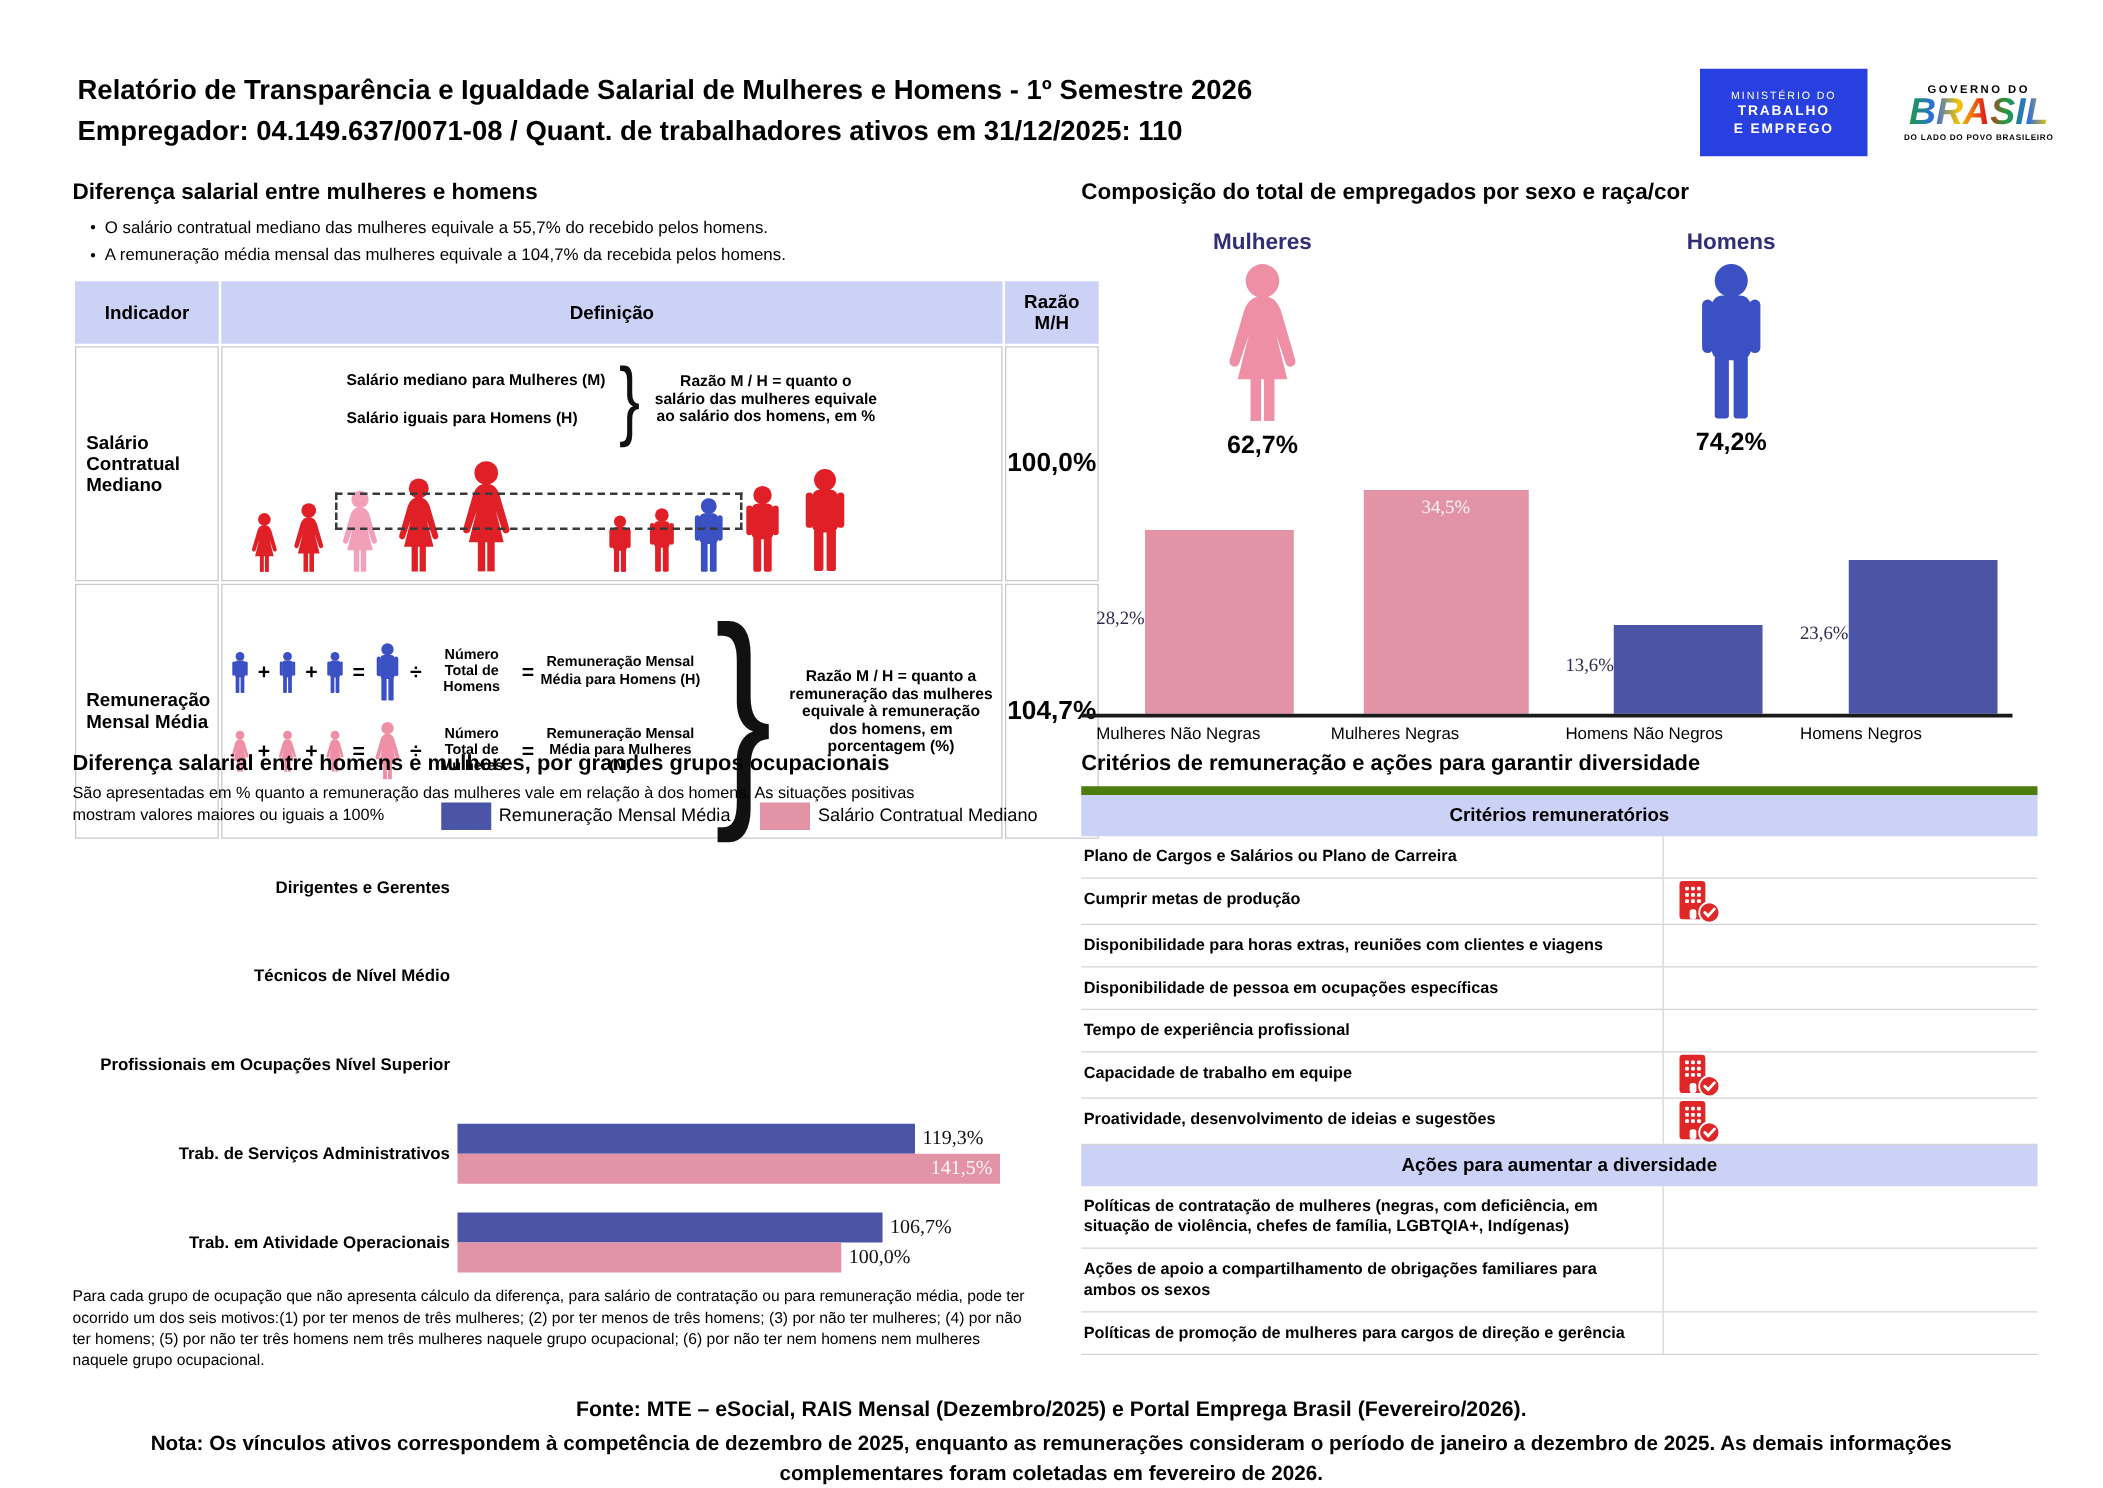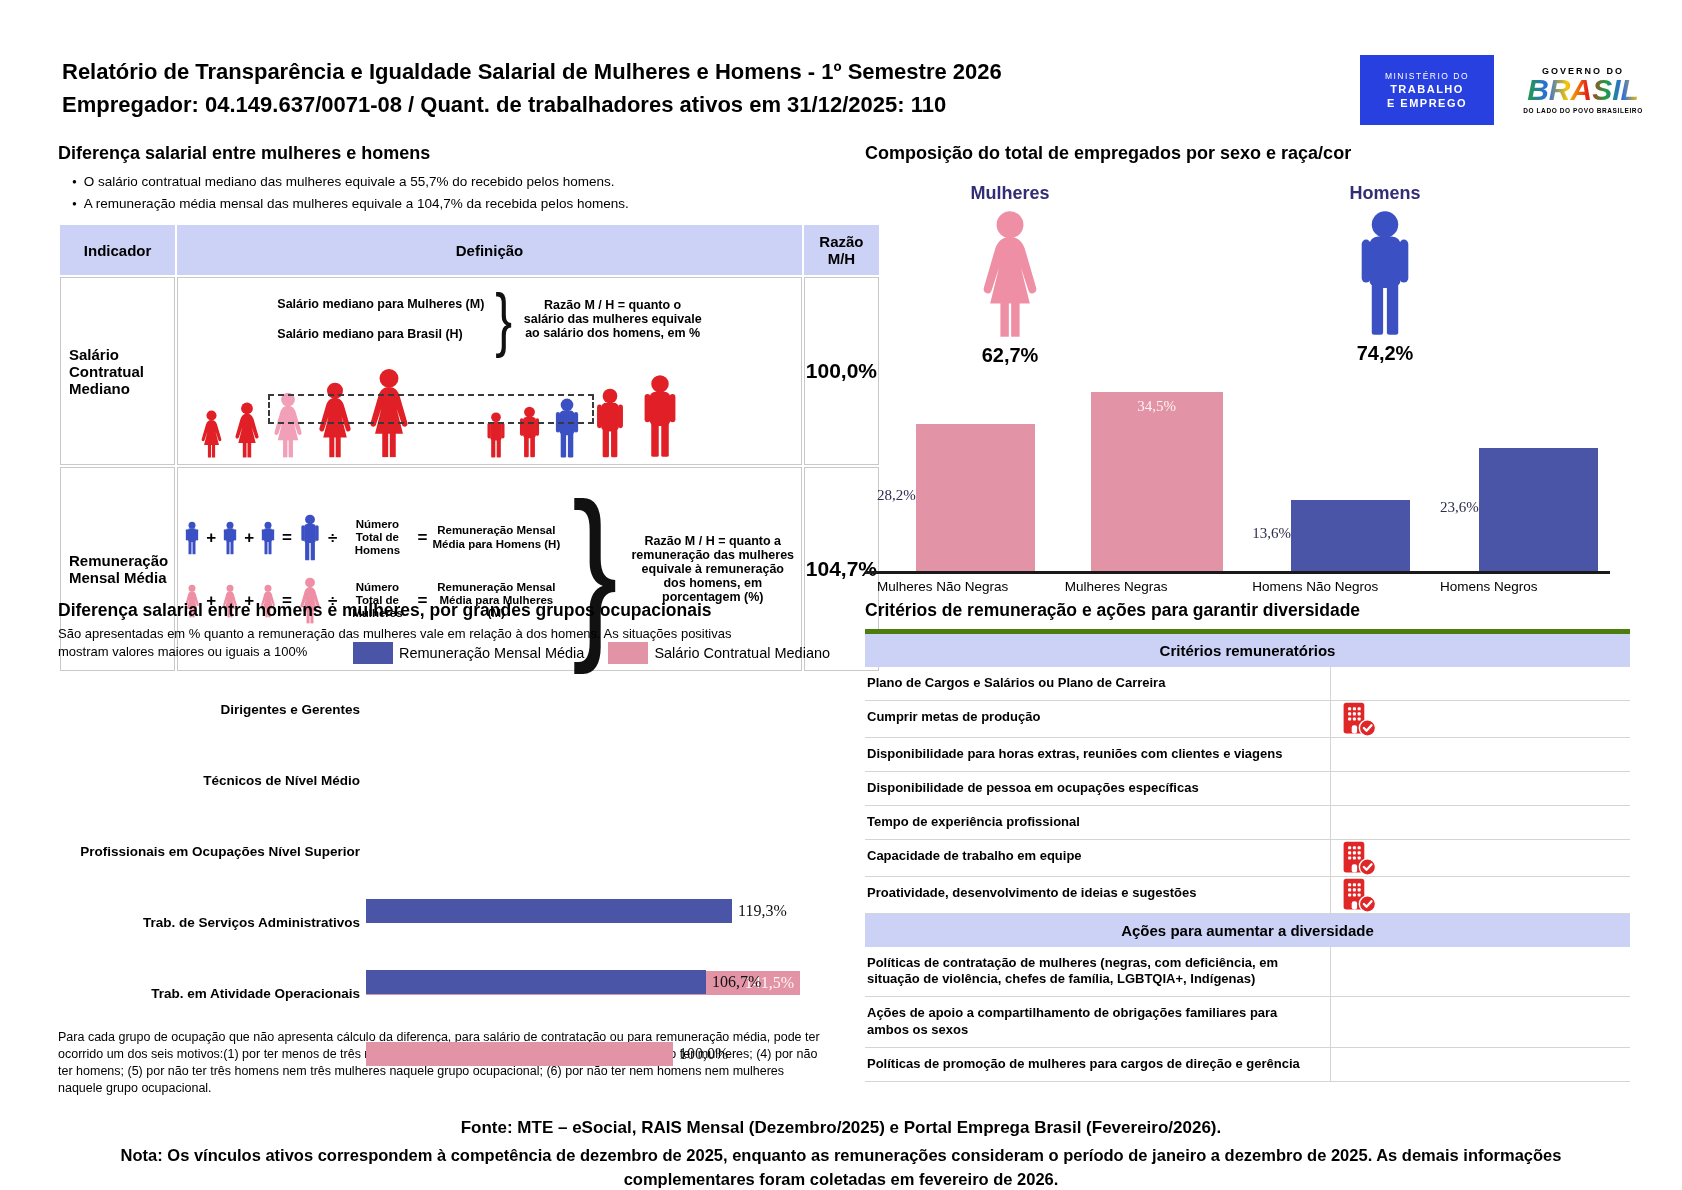--- a/index.html
+++ b/index.html
@@ -78,28 +78,28 @@
   .col-lb{position:absolute;left:58px;top:600px;width:790px;}
   .sub{font-size:13px;margin-top:4px;width:700px;line-height:1.35;}
   .legend{position:absolute;top:42px;left:295px;display:flex;gap:24px;align-items:center;}
   .legend .item{display:flex;align-items:center;gap:6px;}
   .legend .sw{width:40px;height:22px;}
   .legend .lt{font-size:14.5px;}
   .occ-rows{margin-top:14px;}
   .occ-row{display:flex;align-items:center;height:71px;}
   .occ-lbl{width:302px;text-align:right;font-size:13.5px;font-weight:bold;padding-right:6px;line-height:1.2;}
   .occ-bars{flex:1;display:flex;flex-direction:column;justify-content:center;}
-  .occ-bar{height:24px;position:relative;display:flex;align-items:center;margin-top:48px;}
+  .occ-bar{height:24px;position:relative;display:flex;align-items:center;}
   .occ-val{position:absolute;left:100%;margin-left:6px;font-size:16px;white-space:nowrap;color:#111;}
   .occ-val.in{left:auto;right:6px;margin:0;color:rgba(255,250,252,.95);}
   .footnote{font-size:12.5px;line-height:1.35;margin-top:0;width:770px;}
 
   
   .col-rb{position:absolute;left:865px;top:600px;width:765px;}
-  .crit{margin-top:8px;border-top:5px solid #4d7c0f;}
+  .crit{margin-top:8px;border-top:7px solid #4d7c0f;}
   .crit-hdr{background:#ccd2f6;text-align:center;font-size:15px;font-weight:bold;padding:8px 4px;}
   .crit-row{display:grid;grid-template-columns:465px 1fr;border-bottom:1px solid #d4d4d4;}
   .crit-lbl{font-size:13px;font-weight:bold;padding:8px 12px 8px 2px;line-height:1.3;}
   .crit-ico{border-left:1px solid #d4d4d4;display:flex;align-items:center;padding-left:8px;}
 
   .person{display:block;}
   .footer{position:absolute;top:1118px;left:61px;width:1560px;text-align:center;font-weight:bold;}
   .footer .f1{font-size:17px;margin-bottom:6px;}
   .footer .f2{font-size:16.5px;line-height:1.45;}
 </style>
@@ -173,21 +173,21 @@
       <th style="width:512px">Definição</th>
       <th style="width:150px">Razão M/H</th>
     </tr>
 
     <tr>
       <td class="ind-name">Salário Contratual Mediano</td>
       <td class="defn">
         <div class="def1-top">
           <div class="def1-lines">
             <div>Salário mediano para Mulheres (M)</div>
-            <div>Salário mediano para Brasil (H)</div>
+            <div>Salário iguais para Homens (H)</div>
           </div>
           <div class="brace b1">}</div>
           <div class="def-note">Razão M / H = quanto o salário das mulheres equivale ao salário dos homens, em %</div>
         </div>
         <div class="fig-row1">
           <svg class="person" width="29" height="48">
                 <use href="#sym-woman" fill="#e11f26"></use>
               </svg>
           <svg class="person" width="34" height="56">
                 <use href="#sym-woman" fill="#e11f26"></use>

